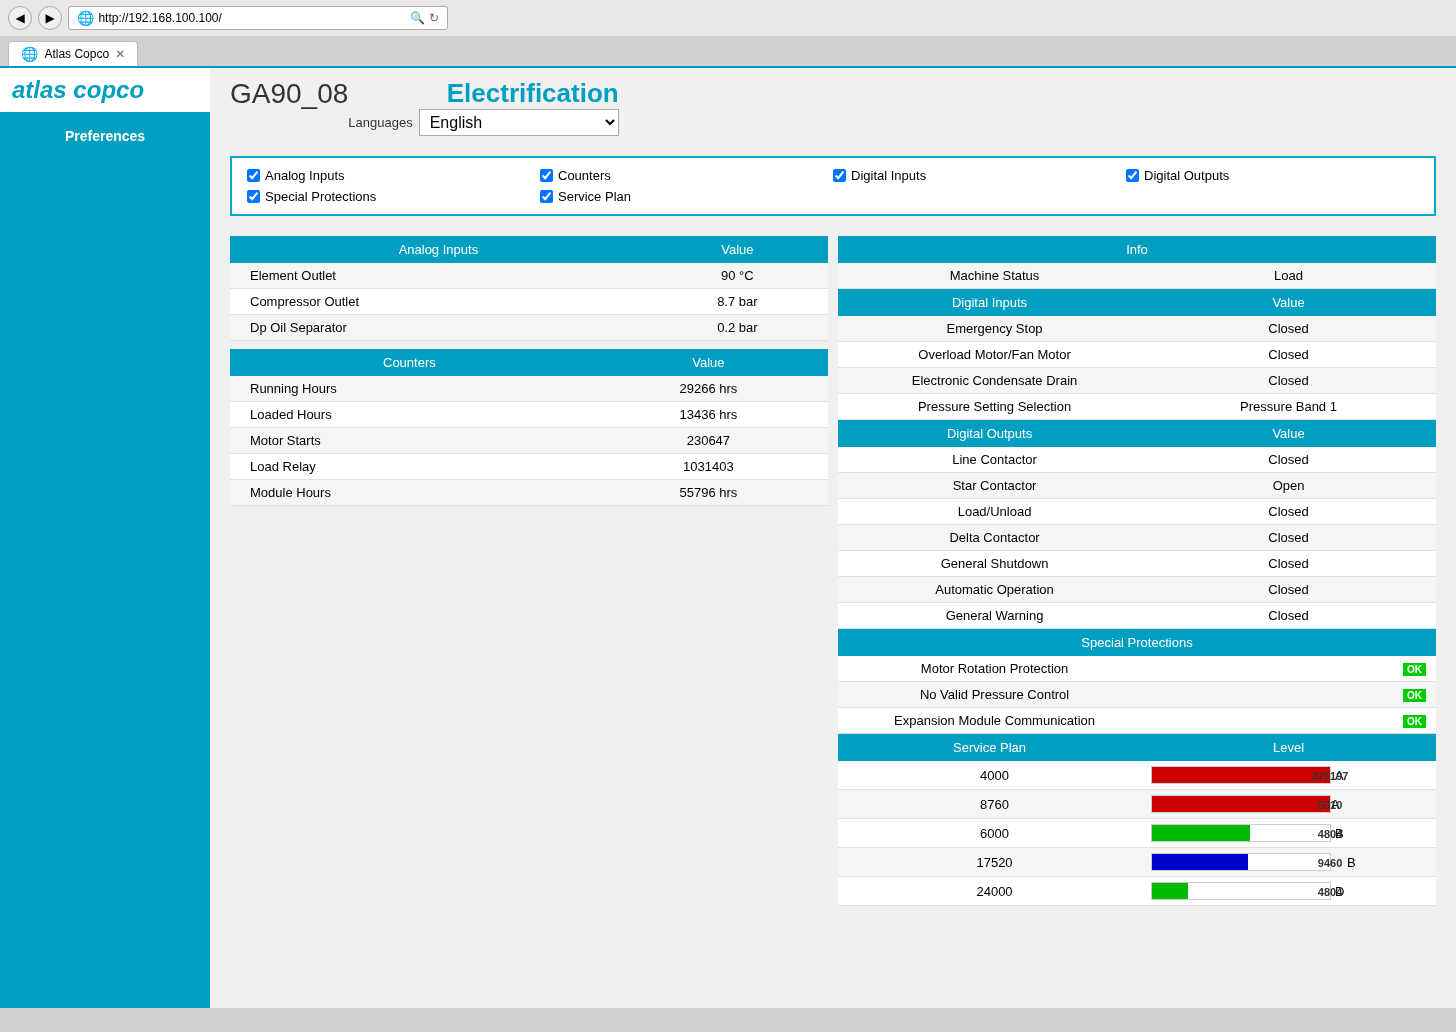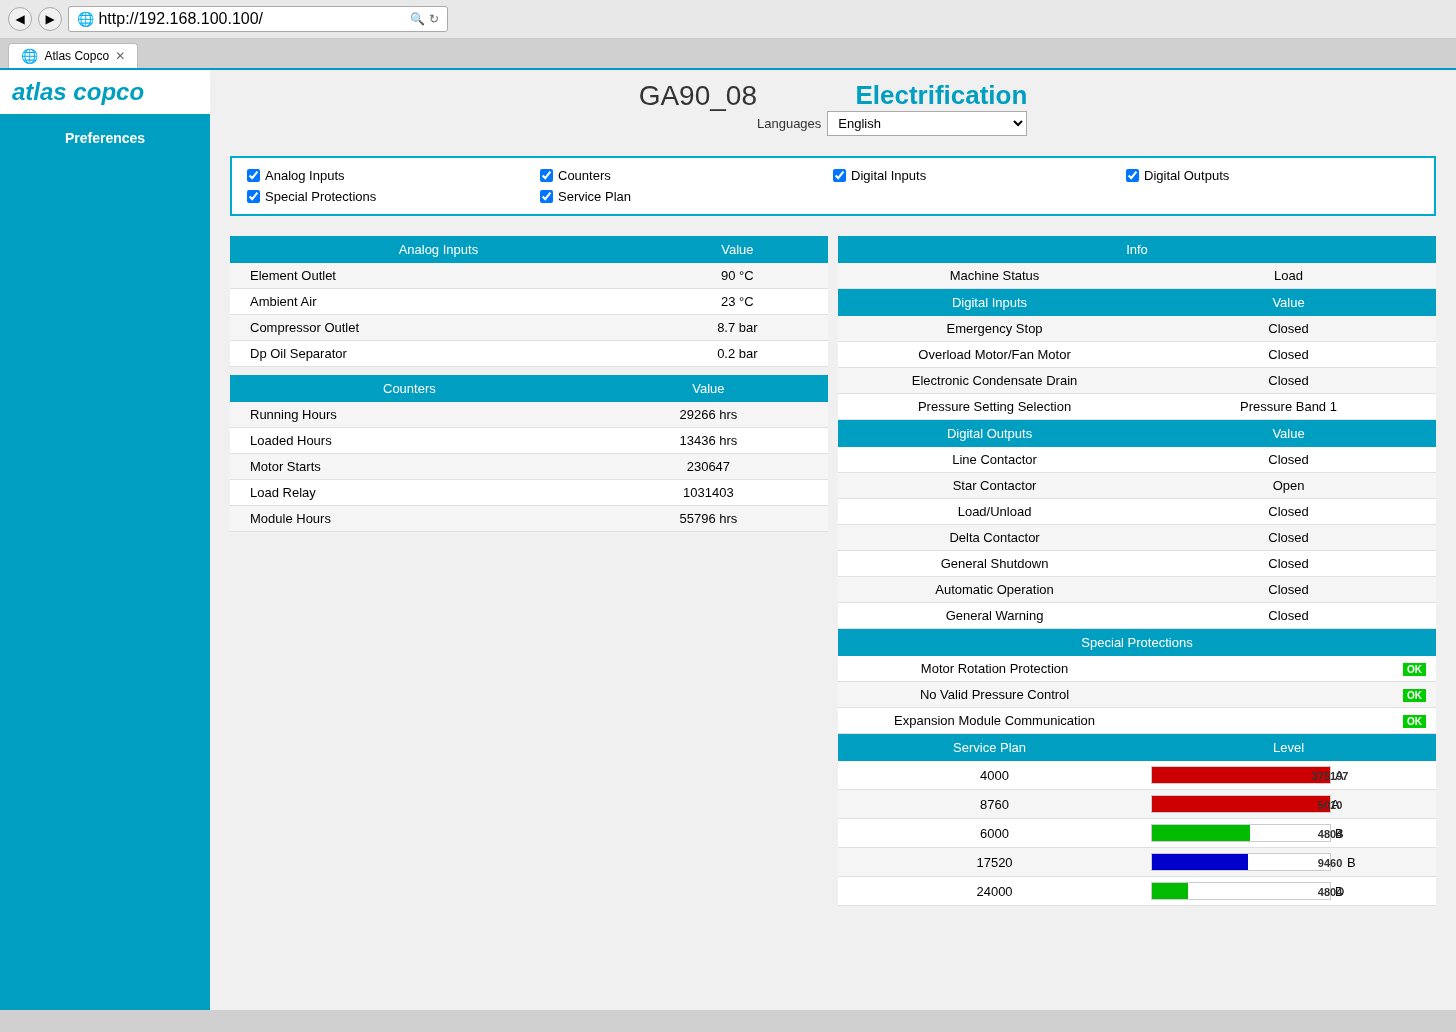--- a/index.html
+++ b/index.html
@@ -26,21 +26,21 @@
     .browser-addressbar {
       flex: 1; max-width: 380px;
       border: 1px solid #aaa;
       border-radius: 3px;
       padding: 3px 8px;
       font-size: 12px;
       background: white;
       display: flex; align-items: center; gap: 4px;
     }
     .browser-addressbar input {
-      border: none; outline: none; width: 100%; font-size: 16px;
+      border: none; outline: none; width: 100%; font-size: 12px;
     }
     .tab-bar {
       background: #d0d0d0;
       display: flex; align-items: flex-end;
       padding: 4px 8px 0;
       border-bottom: 2px solid #0099cc;
     }
     .tab {
       background: white;
       border: 1px solid #bbb;
@@ -98,21 +98,21 @@
       flex: 1;
       background: #f0f0f0;
       padding: 0;
     }
 
     
     .content-header {
       background: #f0f0f0;
       padding: 10px 20px 10px 20px;
       display: flex;
-      justify-content: center;
+      justify-content: flex-start;
       align-items: flex-start;
     }
     .page-title {
       font-size: 28px;
       font-weight: normal;
       color: #333;
     }
     .electrification-text {
       font-size: 26px;
       color: #009ec0;
@@ -122,21 +122,21 @@
     .languages-row {
       display: flex;
       align-items: center;
       gap: 6px;
       justify-content: flex-end;
     }
     .languages-label { font-size: 13px; color: #333; }
     .language-select {
       border: 1px solid #aaa;
       padding: 3px 6px;
-      font-size: 13px;
+      font-size: 16px;
       min-width: 200px;
       background: white;
     }
 
     
     .checkboxes-panel {
       border: 2px solid #00aacc;
       margin: 10px 20px;
       padding: 10px 15px;
       background: white;
@@ -348,24 +348,20 @@
           <tbody>
               <tr class="header-row">
             <td>Analog Inputs</td>
             <td>Value</td>
           </tr>
           <tr class="data-row">
             <td>Element Outlet</td>
             <td>90 °C</td>
           </tr>
           <tr class="data-row">
-            <td>Ambient Air</td>
-            <td>23 °C</td>
-          </tr>
-          <tr class="data-row">
             <td>Compressor Outlet</td>
             <td>8.7 bar</td>
           </tr>
           <tr class="data-row">
             <td>Dp Oil Separator</td>
             <td>0.2 bar</td>
           </tr>
         </tbody>
           </table>
 

